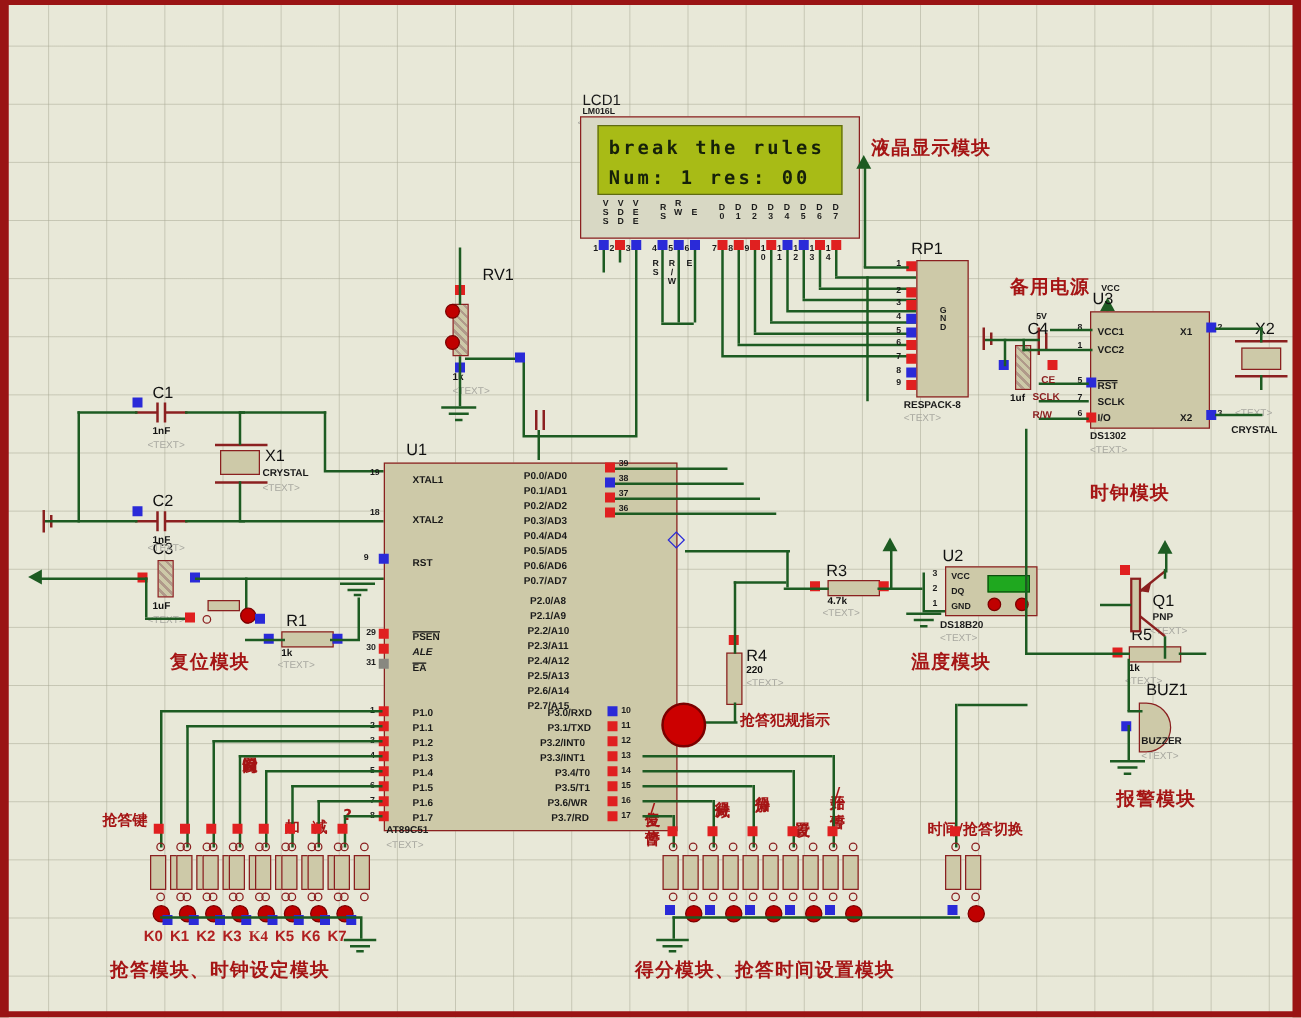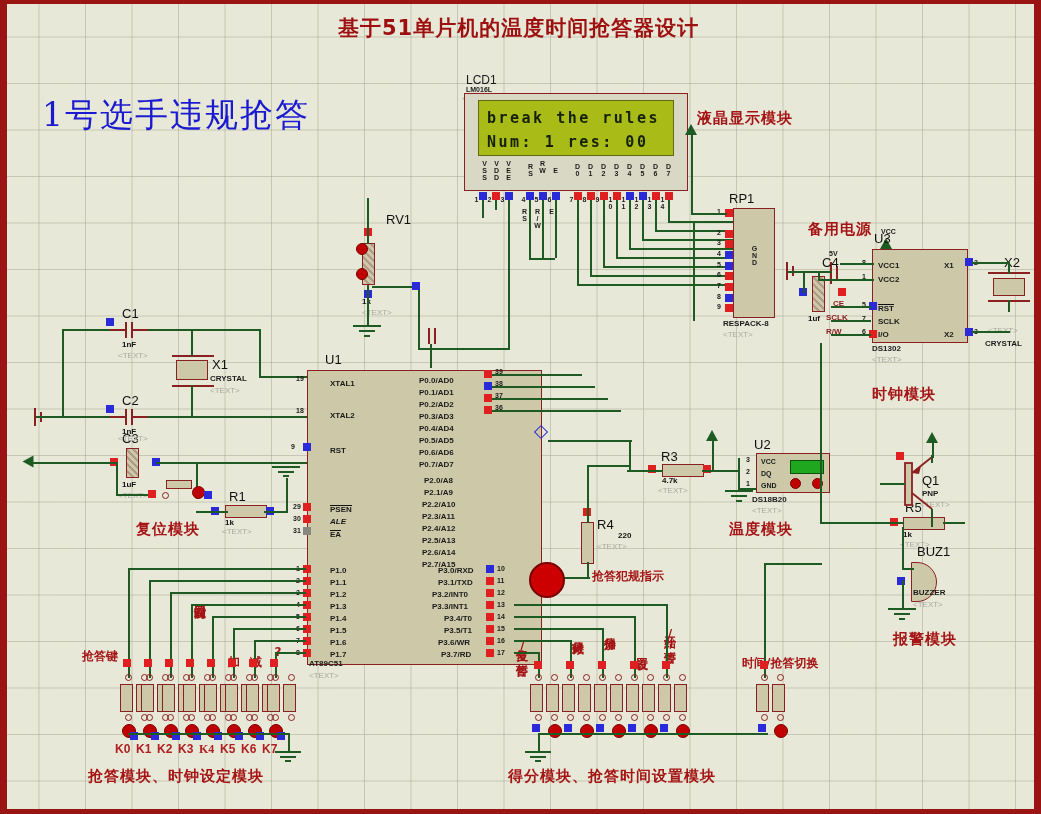--- a/index.html
+++ b/index.html
@@ -133,22 +133,20 @@
 </head>
 <body>
 
 <div id="root">
 
   <div class="border-l"></div>
   <div class="border-r"></div>
   <div class="border-t"></div>
   <div class="border-b"></div>
 
-  <div class="t cn-title" style="left:338px;top:18px;">基于51单片机的温度时间抢答器设计</div>
-  <div class="t cn-blue" style="left:42px;top:98px;">1号选手违规抢答</div>
 
   <div class="t lbl" style="left:466px;top:74px;">LCD1</div>
   <div class="t lbl-xs" style="left:466px;top:86px;">LM016L</div>
   <div class="t txtph" style="left:462px;top:95px;">&lt;TEXT&gt;</div>
 
   <div id="lcd-body"></div>
   <div id="lcd-screen">
     <div class="lcd-line">break the rules</div>
     <div class="lcd-line">Num: 1 res: 00</div>
   </div>
@@ -581,21 +579,21 @@
   <div class="gnd-sym" style="left:725px;top:490px;width:28px;height:14px;">
     <i style="left:0;top:0;width:28px;height:2px;"></i>
     <i style="left:6px;top:5px;width:16px;height:2px;"></i>
     <i style="left:11px;top:10px;width:6px;height:2px;"></i>
   </div>
   <div class="t cn-red" style="left:729px;top:522px;">温度模块</div>
 
   <div class="t ref" style="left:597px;top:518px;">R4</div>
   <div class="res-v" style="left:581px;top:522px;height:42px;"></div>
   <div class="pinr" style="left:583px;top:508px;"></div>
-  <div class="t val" style="left:597px;top:532px;margin-left:21px;">220</div>
+  <div class="t val" style="left:597px;top:532px;">220</div>
   <div class="t txtph" style="left:597px;top:543px;">&lt;TEXT&gt;</div>
   <div class="w wv" style="left:587px;top:465px;height:58px;"></div>
   <div class="w wh" style="left:587px;top:465px;width:42px;"></div>
   <div class="w wv" style="left:587px;top:562px;height:16px;"></div>
   <div class="w wh" style="left:548px;top:577px;width:42px;"></div>
   <div class="ledc" style="left:529px;top:562px;width:32px;height:32px;background:#cc0000;border:2px solid #7a0000;"></div>
   <div class="t cn-red-s" style="left:592px;top:570px;">抢答犯规指示</div>
 
   <div class="t ref" style="left:905px;top:501px;">R5</div>
   <div class="res-h" style="left:903px;top:517px;width:42px;"></div>

